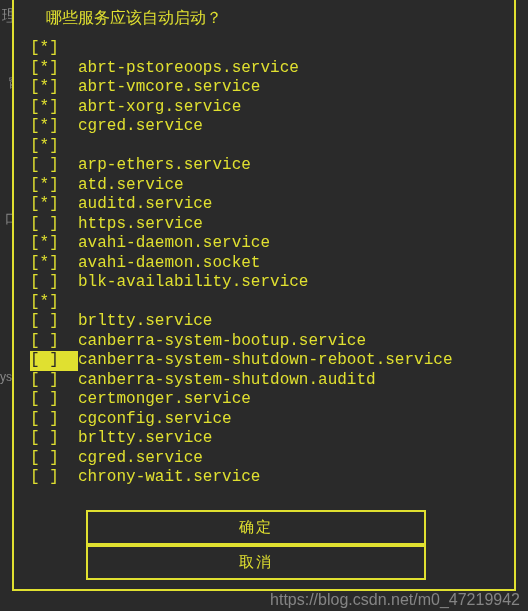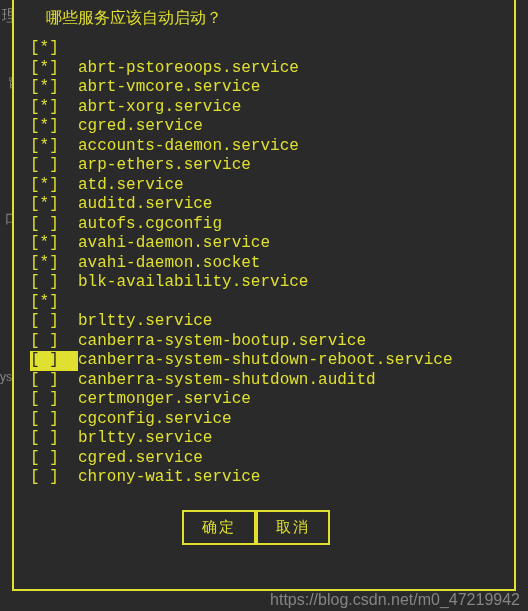--- a/index.html
+++ b/index.html
@@ -45,22 +45,23 @@
       color: #e0e030;
       line-height: 19.5px;
       white-space: pre;
       display: flex;
       margin-left: 0;
     }
     .row .box { min-width: 3ch; letter-spacing: 0; }
     .spacer { width: 2ch; display:inline-block;}
     .buttons {
       display: flex;
-      justify-content: center;
+      justify-content: flex-start;
       margin: 22px 60px 0 60px;
+      flex-direction: column;
     }
     .btn {
       border: 2px solid #e0e030;
       color: #e0e030;
       padding: 6px 18px;
       background: transparent;
       font-family: inherit;
       font-size: 15px;
       cursor: pointer;
       letter-spacing: 2px;
@@ -84,25 +85,25 @@
 <div class="bg-text bg4">ys</div>
 
 <div class="dialog">
   <div class="title">哪些服务应该自动启动？</div>
   <div class="list" id="service-list">
       <div class="row"><span class="box">[*]</span><span class="spacer">  </span></div>
       <div class="row"><span class="box">[*]</span><span class="spacer">  </span><span class="name">abrt-pstoreoops.service</span></div>
       <div class="row"><span class="box">[*]</span><span class="spacer">  </span><span class="name">abrt-vmcore.service</span></div>
       <div class="row"><span class="box">[*]</span><span class="spacer">  </span><span class="name">abrt-xorg.service</span></div>
       <div class="row"><span class="box">[*]</span><span class="spacer">  </span><span class="name">cgred.service</span></div>
-      <div class="row"><span class="box">[*]</span><span class="spacer">  </span><span class="name">accounts-daemon.service</span></div>
+      <div class="row"><span class="box">[*]</span><span class="spacer">  </span></div>
       <div class="row"><span class="box">[ ]</span><span class="spacer">  </span><span class="name">arp-ethers.service</span></div>
       <div class="row"><span class="box">[*]</span><span class="spacer">  </span><span class="name">atd.service</span></div>
       <div class="row"><span class="box">[*]</span><span class="spacer">  </span><span class="name">auditd.service</span></div>
-      <div class="row"><span class="box">[ ]</span><span class="spacer">  </span><span class="name">autofs.cgconfig</span></div>
+      <div class="row"><span class="box">[ ]</span><span class="spacer">  </span><span class="name">https.service</span></div>
       <div class="row"><span class="box">[*]</span><span class="spacer">  </span><span class="name">avahi-daemon.service</span></div>
       <div class="row"><span class="box">[*]</span><span class="spacer">  </span><span class="name">avahi-daemon.socket</span></div>
       <div class="row"><span class="box">[ ]</span><span class="spacer">  </span><span class="name">blk-availability.service</span></div>
       <div class="row"><span class="box">[*]</span><span class="spacer">  </span></div>
       <div class="row"><span class="box">[ ]</span><span class="spacer">  </span><span class="name">brltty.service</span></div>
       <div class="row"><span class="box">[ ]</span><span class="spacer">  </span><span class="name">canberra-system-bootup.service</span></div>
       <div class="row"><span style="background: rgb(224, 224, 48); color: rgb(42, 42, 42);"><span class="box">[ ]</span><span class="spacer">  </span></span><span class="name">canberra-system-shutdown-reboot.service</span></div>
       <div class="row"><span class="box">[ ]</span><span class="spacer">  </span><span class="name">canberra-system-shutdown.auditd</span></div>
       <div class="row"><span class="box">[ ]</span><span class="spacer">  </span><span class="name">certmonger.service</span></div>
       <div class="row"><span class="box">[ ]</span><span class="spacer">  </span><span class="name">cgconfig.service</span></div>

